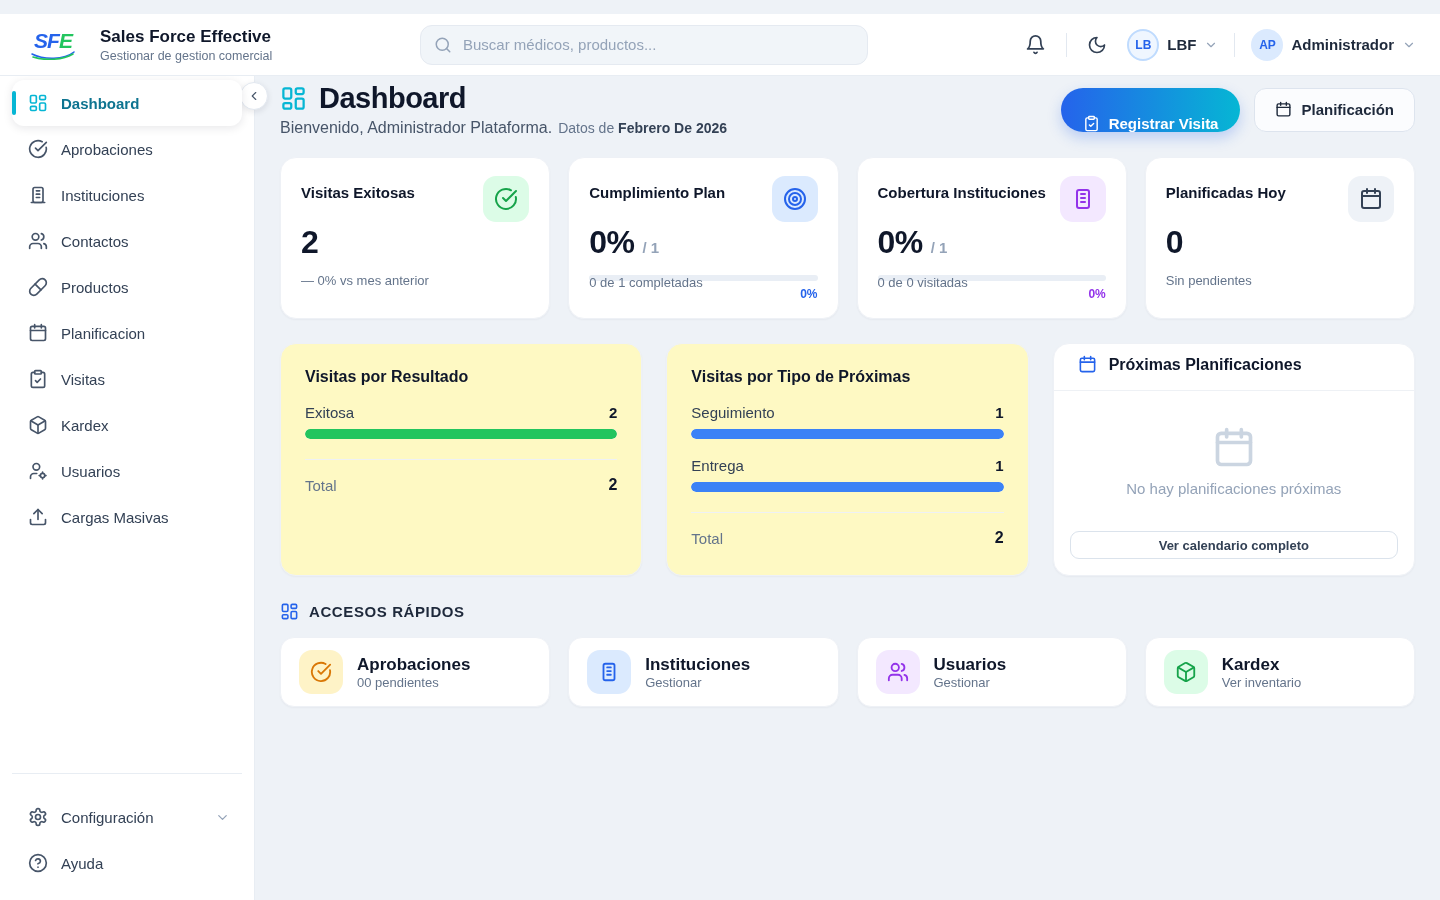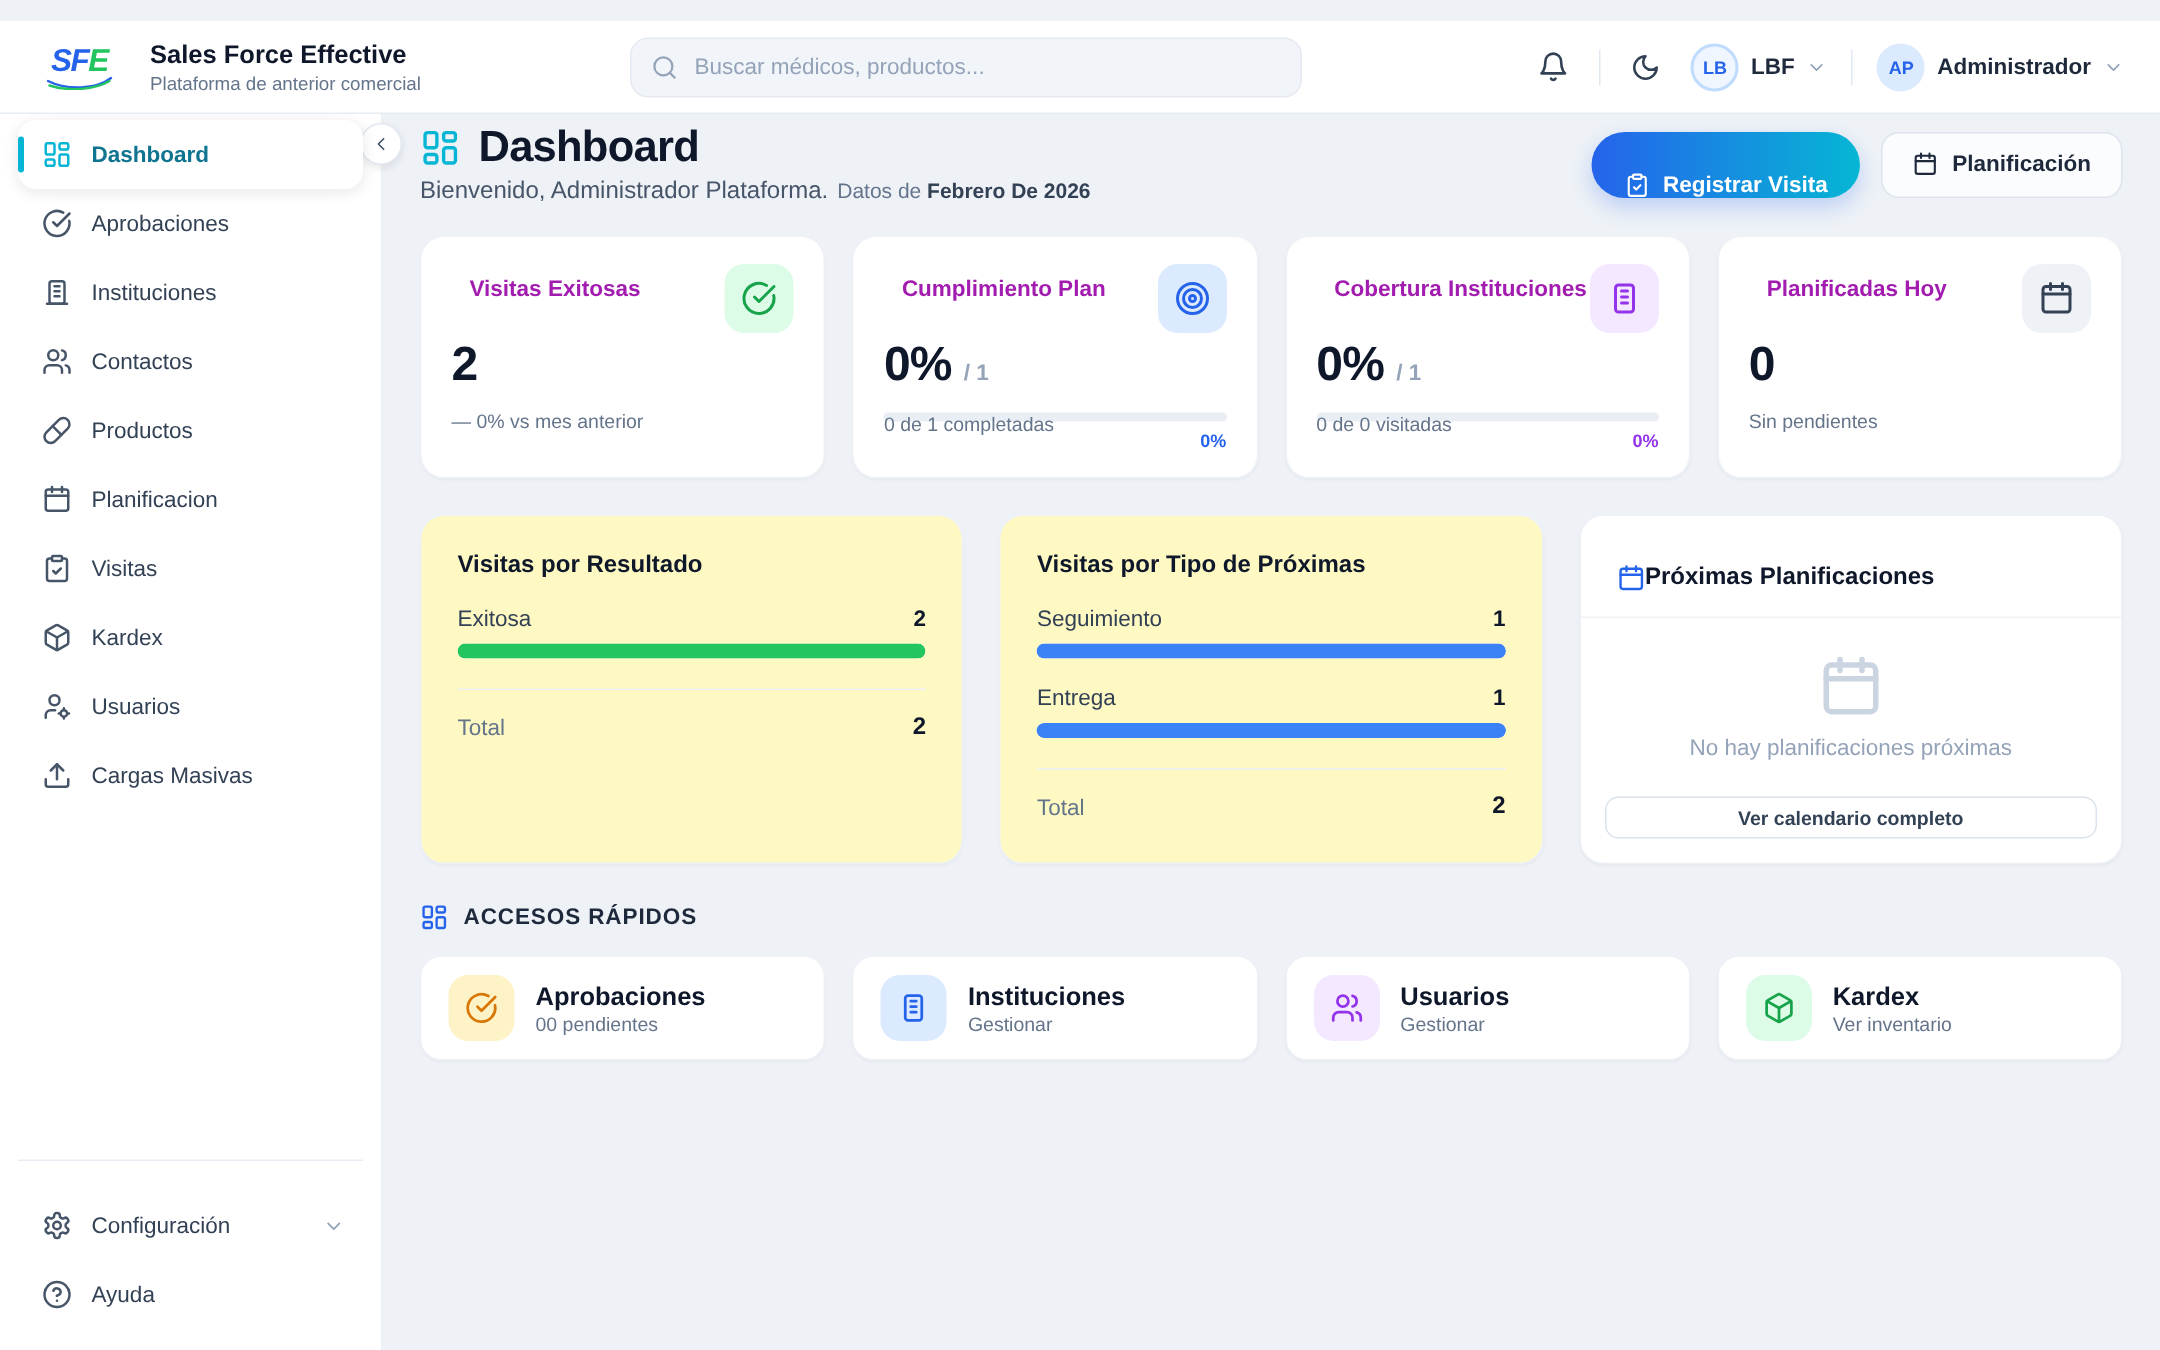--- a/index.html
+++ b/index.html
@@ -65,21 +65,21 @@
     background:linear-gradient(90deg,#2563eb,#06b6d4); box-shadow:0 6px 14px rgba(37,99,235,.25);
     font-family:"Liberation Sans", sans-serif; }
   .btn-secondary { display:flex; align-items:center; gap:9px; cursor:pointer; color:#1e293b;
     font-size:15px; font-weight:700; padding:0 20px; height:44px; border-radius:12px;
     background:#fbfcfe; border:1px solid #dde4ee; font-family:"Liberation Sans", sans-serif; }
 
   .stats-row { display:grid; grid-template-columns:repeat(4,1fr); gap:18px; }
   .stat-card { background:#fff; border:1px solid #eef1f6; border-radius:16px; height:162px;
     padding:18px 20px; box-shadow:0 1px 2px rgba(15,23,42,.04); position:relative; }
   .stat-top { display:flex; justify-content:space-between; align-items:flex-start; }
-  .stat-title { font-size:15px; font-weight:600; color:#a21caf; padding-top:8px;margin-left:12px; }
+  .stat-title { font-size:15px; font-weight:600; color:#0f172a; padding-top:8px; }
   .icon-box { width:46px; height:46px; border-radius:13px; display:flex; align-items:center; justify-content:center; flex:none; }
   .stat-value-row { display:flex; align-items:baseline; gap:8px; margin-top:2px; }
   .stat-value { font-size:32px; font-weight:800; color:#0f172a; letter-spacing:-0.5px; }
   .stat-suffix { font-size:15px; font-weight:600; color:#94a3b8; }
   .ptrack { height:6px; border-radius:99px; background:#e9eef5; margin-top:14px; overflow:hidden; }
   .pfill { height:100%; border-radius:99px; }
   .plabel { text-align:right; font-size:12px; font-weight:700; margin-top:6px; }
   .stat-note { font-size:13px; color:#64748b; margin-top:12px; }
   .stat-note.low { position:absolute; left:20px; bottom:28px; }
 
@@ -92,21 +92,21 @@
   .bar-value { font-size:15px; font-weight:800; color:#0f172a; }
   .hbar-track { height:10px; border-radius:99px; background:#eef2f6; margin-top:8px; overflow:hidden; }
   .hbar-fill { height:100%; border-radius:99px; }
   .chart-div { border-top:1px solid #eef1f5; margin-top:20px; }
   .total-row { display:flex; justify-content:space-between; align-items:center; margin-top:16px; }
   .total-label { font-size:15px; color:#64748b; }
   .total-value { font-size:16px; font-weight:800; color:#0f172a; }
 
   .plan-card { background:#fff; border:1px solid #eef1f6; border-radius:16px; height:233px;
     box-shadow:0 1px 2px rgba(15,23,42,.04); display:flex; flex-direction:column; }
-  .plan-head { display:flex; align-items:flex-start; gap:0; padding:32px 24px 16px; border-bottom:1px solid #eef1f5; }
+  .plan-head { display:flex; align-items:flex-end; gap:12px; padding:11px 24px 16px; border-bottom:1px solid #eef1f5; }
   .plan-head .cal { color:#2563eb; }
   .plan-empty { flex:1; display:flex; flex-direction:column; align-items:center; justify-content:center; gap:10px; color:#cbd5e1; }
   .plan-empty-text { font-size:15px; color:#94a3b8; }
   .plan-btn { margin:0 16px 16px; height:28px; border-radius:9px; background:#fff; border:1px solid #dbe3ec;
     font-size:13px; font-weight:700; color:#334155; cursor:pointer; font-family:"Liberation Sans", sans-serif; }
 
   .qa-head { display:flex; align-items:center; gap:10px; margin-top:26px; }
   .qa-head .grid-ic { color:#2563eb; }
   .qa-title { font-size:15px; font-weight:800; color:#1e293b; letter-spacing:0.6px; }
   .qa-row { display:grid; grid-template-columns:repeat(4,1fr); gap:18px; margin-top:16px; }
@@ -123,21 +123,21 @@
   <div class="logo-wrap">
     <div class="logo-mark">
       <div class="logo-txt"><span class="logo-sf">SF</span><span class="logo-e">E</span></div>
       <svg width="46" height="9" viewBox="0 0 46 9" style="margin:-2px auto 0;">
         <path d="M2 3c12 6 32 6 42-2" stroke="#2563eb" stroke-width="1.6"></path>
         <path d="M3 6c12 4 30 3 40-3" stroke="#22c55e" stroke-width="1.6"></path>
       </svg>
     </div>
     <div>
       <div class="app-title">Sales Force Effective</div>
-      <div class="app-sub">Plataforma de anterior comercial</div>
+      <div class="app-sub">Gestionar de gestion comercial</div>
     </div>
   </div>
 
   <div class="searchbox">
     <span class="search-ic">
       <svg width="18" height="18" viewBox="0 0 24 24">
           <circle cx="11" cy="11" r="8"></circle>
           <path d="m21 21-4.3-4.3"></path>
         </svg>
     </span>

